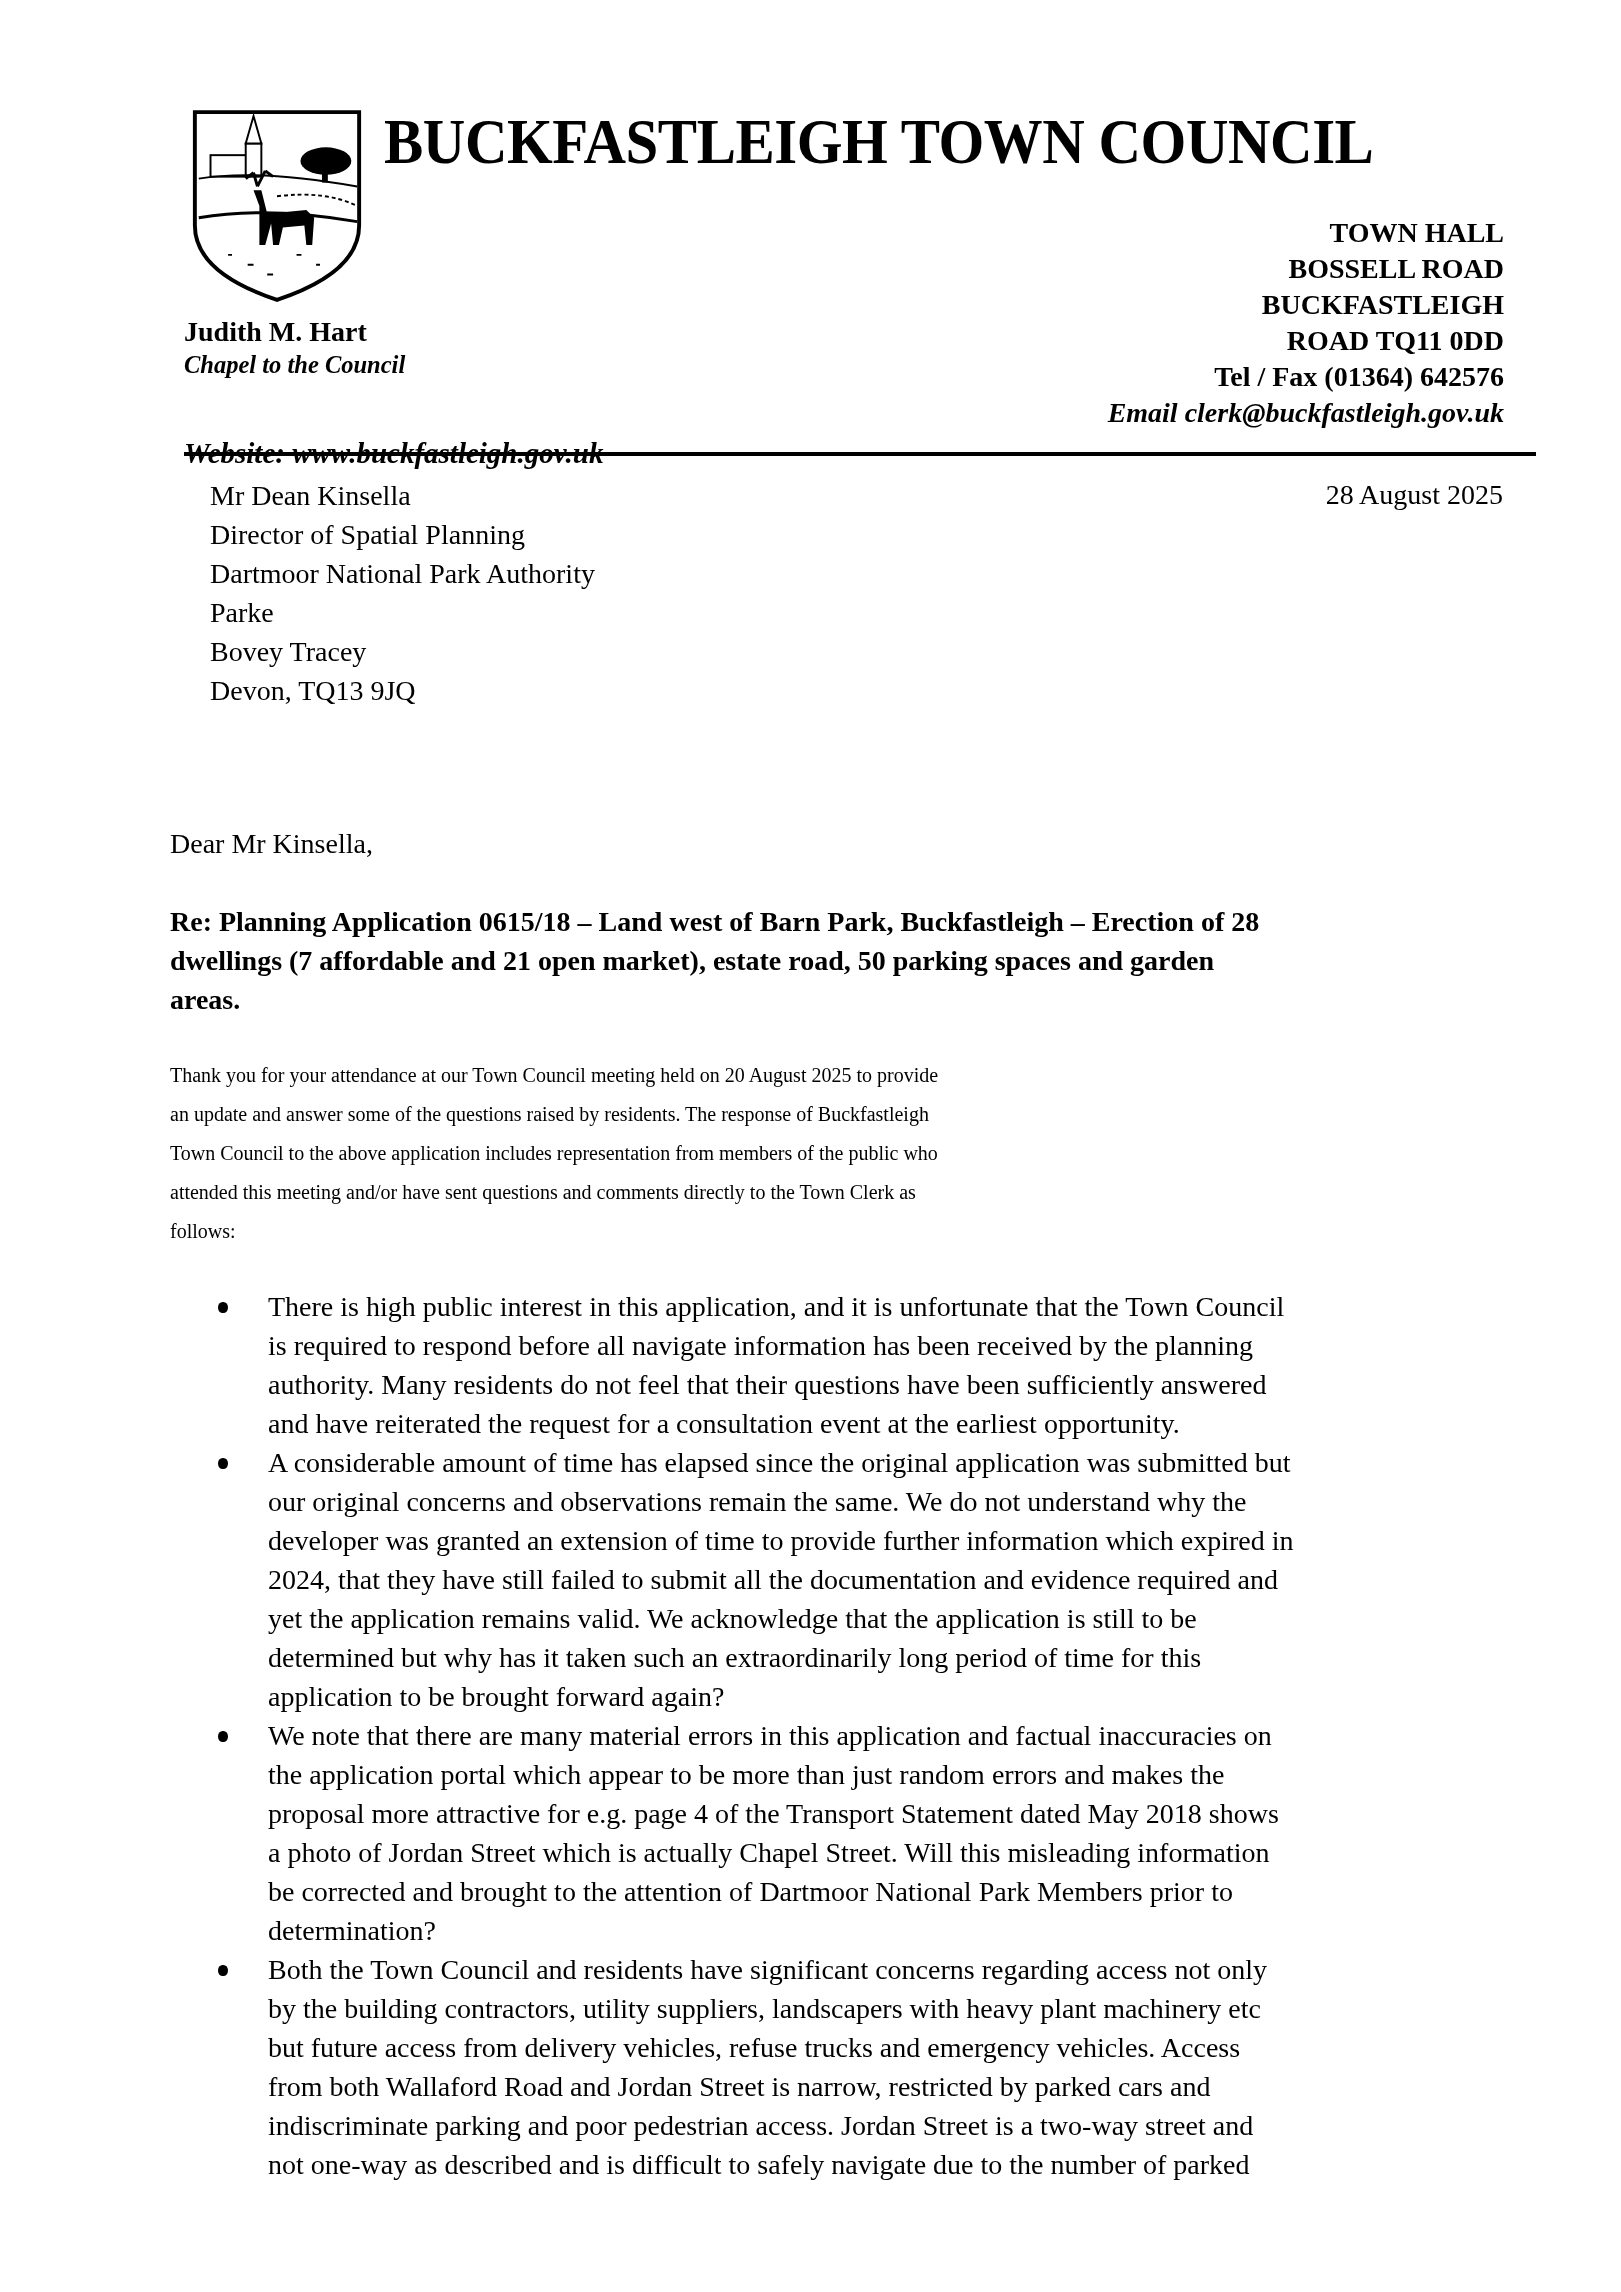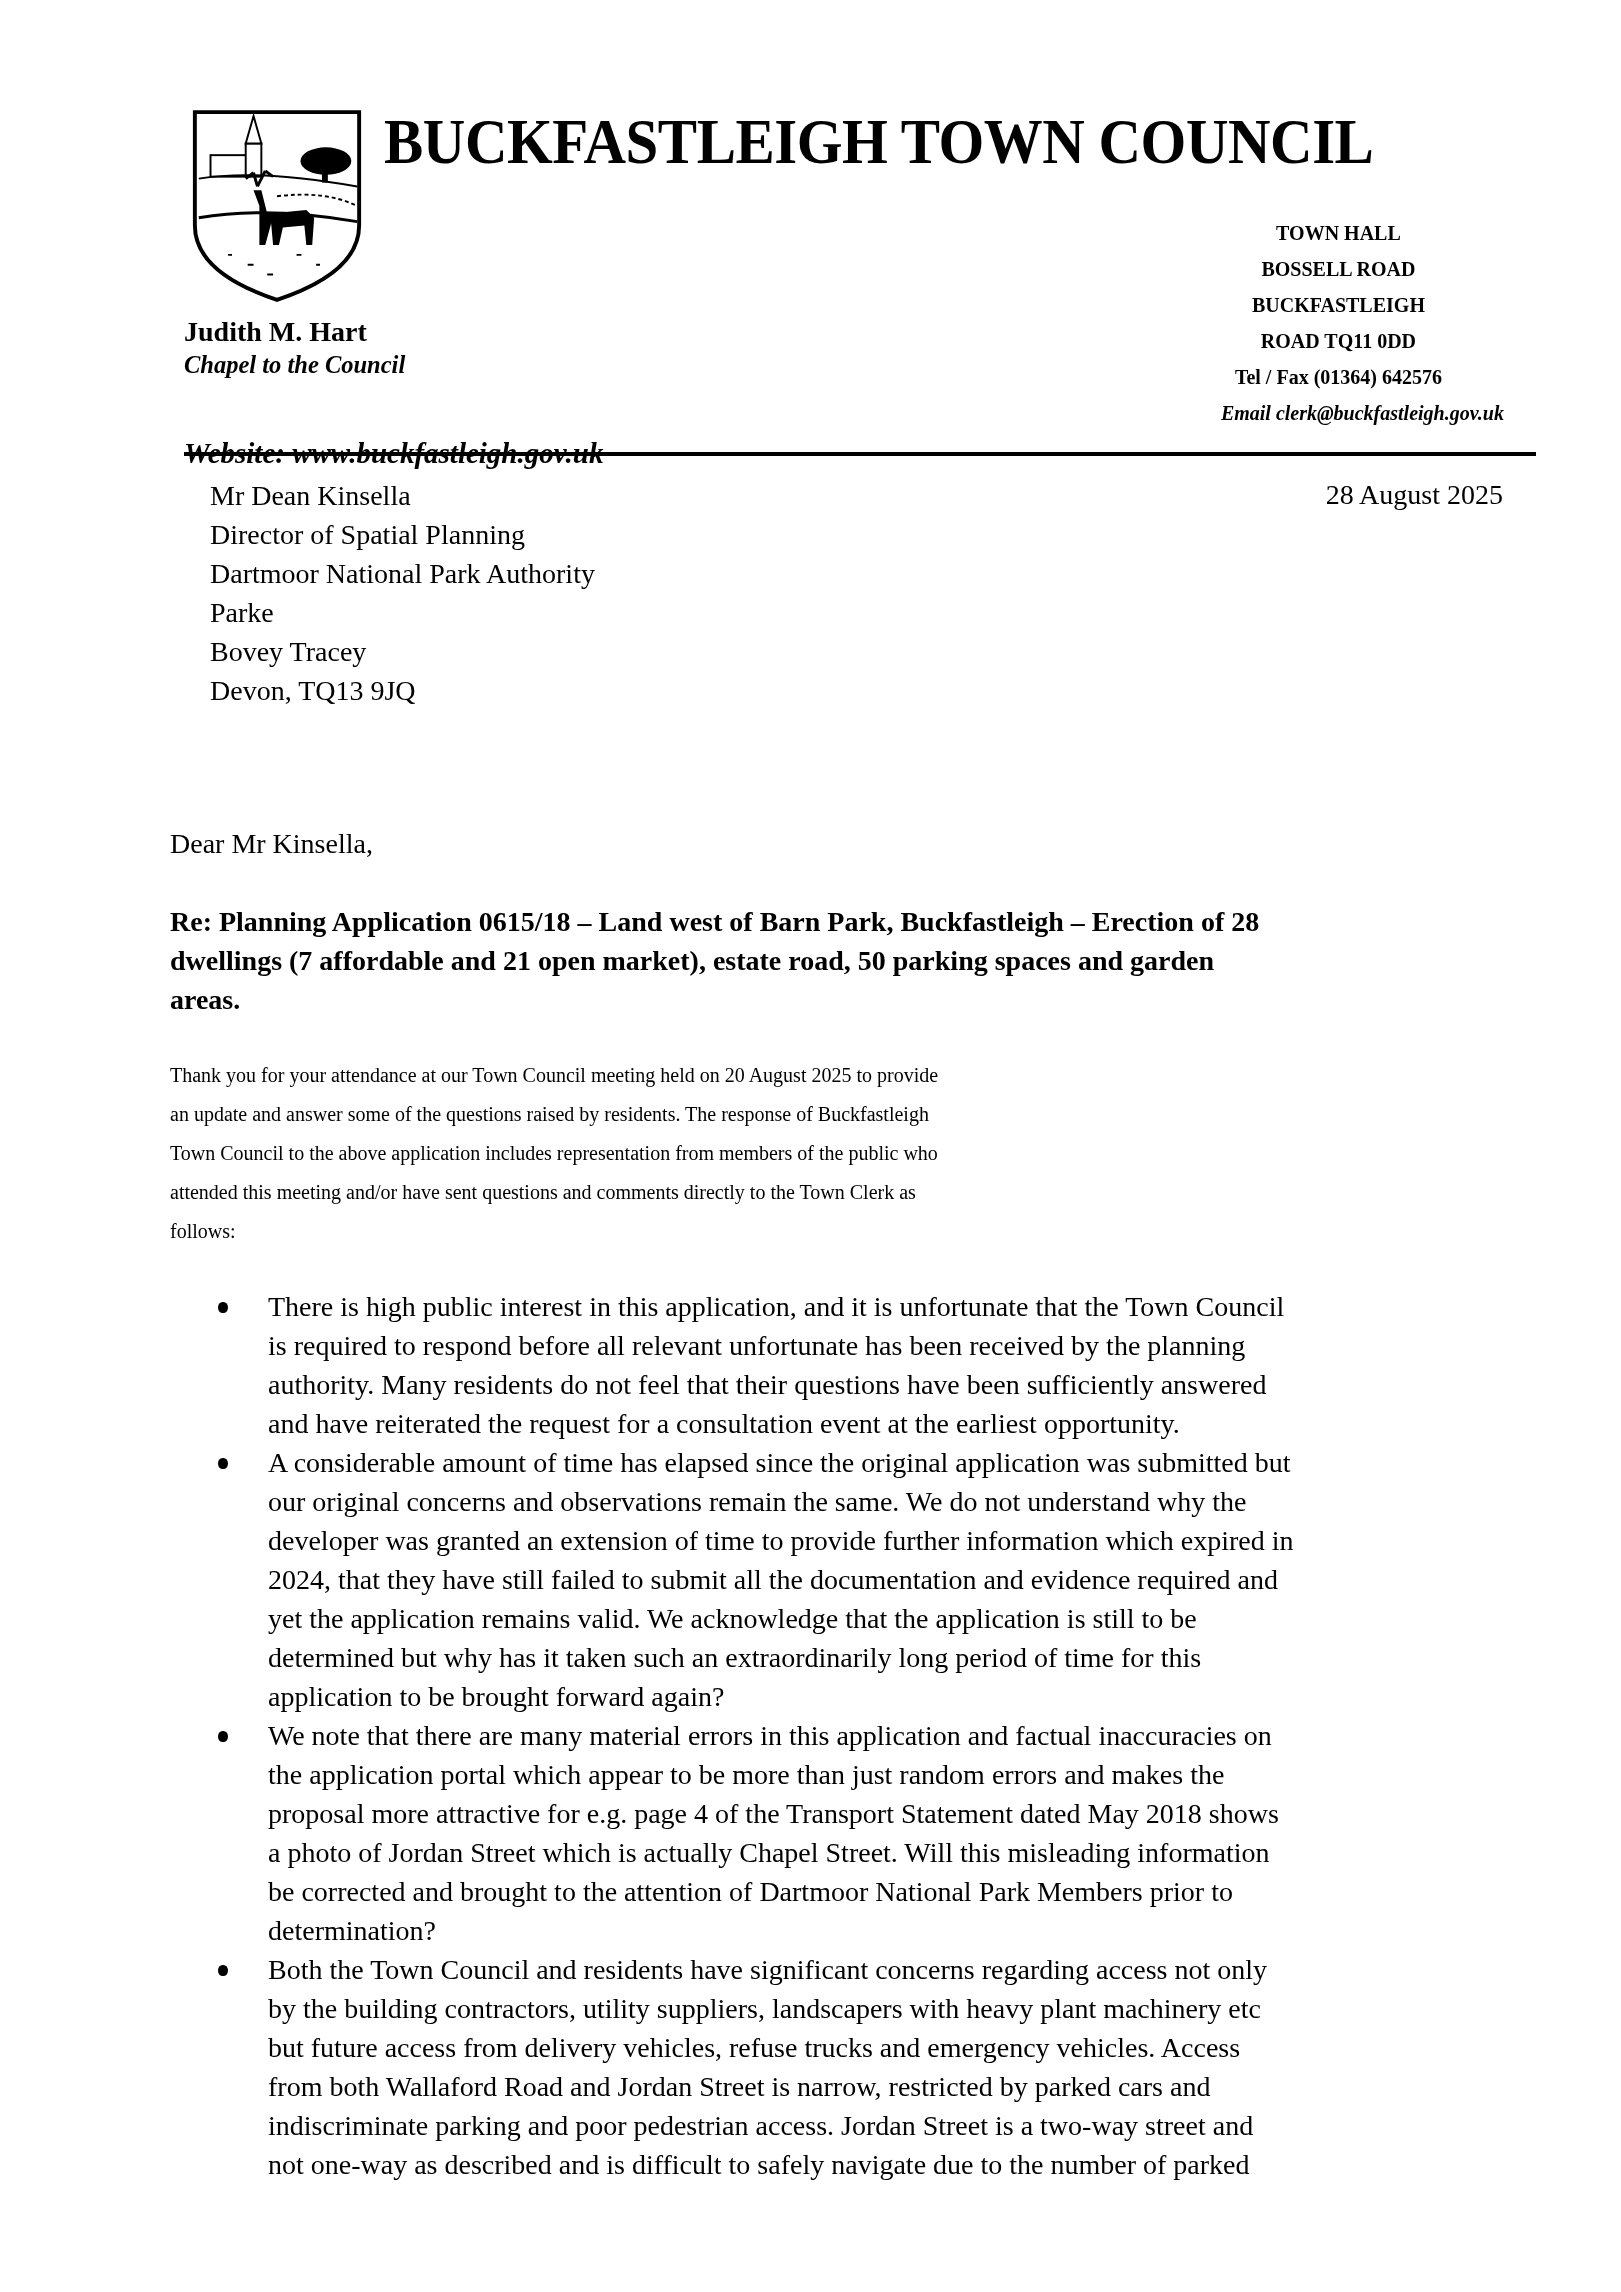--- a/index.html
+++ b/index.html
@@ -1,20 +1,20 @@
 <!DOCTYPE html>
 <html><head>
   <meta charset="utf-8">
   <style>
     html, body { margin: 0; padding: 0; background: #ffffff; }
     body { width: 1621px; height: 2293px; position: relative; overflow: hidden; color: #000; font-family: "Liberation Serif", "DejaVu Serif", serif; }
     .abs { position: absolute; }
     .crest { left: 189px; top: 108px; width: 176px; height: 196px; }
     .title { left: 384px; top: 106px; font-size: 63px; font-weight: bold; letter-spacing: -0.5px; white-space: nowrap; line-height: 1.15; transform-origin: left top; transform: scaleX(0.935); }
-    .addr { right: 117px; top: 215px; text-align: center; font-weight: bold; font-size: 20px; line-height: 36px; }
+    .addr { right: 117px; top: 215px; text-align: right; font-weight: bold; font-size: 28px; line-height: 36px; }
     .addr div { white-space: nowrap; }
     .addr .email { font-style: italic; margin-left: 48px; }
     .clerk { left: 184px; top: 314px; }
     .clerk .name { font-size: 28px; font-weight: bold; line-height: 35px; }
     .clerk .role { font-size: 24.5px; font-style: italic; font-weight: bold; line-height: 31px; }
     .website { left: 184px; top: 397px; font-size: 29px; font-weight: bold; font-style: italic; white-space: nowrap; margin-top: 40px; }
     .rule { left: 184px; top: 452px; width: 1352px; height: 3.9px; background: #000; }
     .date { right: 118px; top: 476px; font-size: 28px; line-height: 37px; }
     .recipient { left: 170px; top: 476px; font-size: 28px; line-height: 39px; margin-left: 40px; }
     .salutation { left: 170px; top: 828px; font-size: 28px; }
@@ -96,21 +96,21 @@
   <div>Town Council to the above application includes representation from members of the public who</div>
   <div>attended this meeting and/or have sent questions and comments directly to the Town Clerk as</div>
   <div>follows:</div>
 </div>
 
 <div class="abs bullets">
   <div class="bullet">
     <span class="dot"></span>
     <div class="bullet-lines">
       <div>There is high public interest in this application, and it is unfortunate that the Town Council</div>
-      <div>is required to respond before all relevant unfortunate has been received by the planning</div>
+      <div>is required to respond before all navigate information has been received by the planning</div>
       <div>authority. Many residents do not feel that their questions have been sufficiently answered</div>
       <div>and have reiterated the request for a consultation event at the earliest opportunity.</div>
     </div>
   </div>
   <div class="bullet">
     <span class="dot"></span>
     <div class="bullet-lines">
       <div>A considerable amount of time has elapsed since the original application was submitted but</div>
       <div>our original concerns and observations remain the same. We do not understand why the</div>
       <div>developer was granted an extension of time to provide further information which expired in</div>

